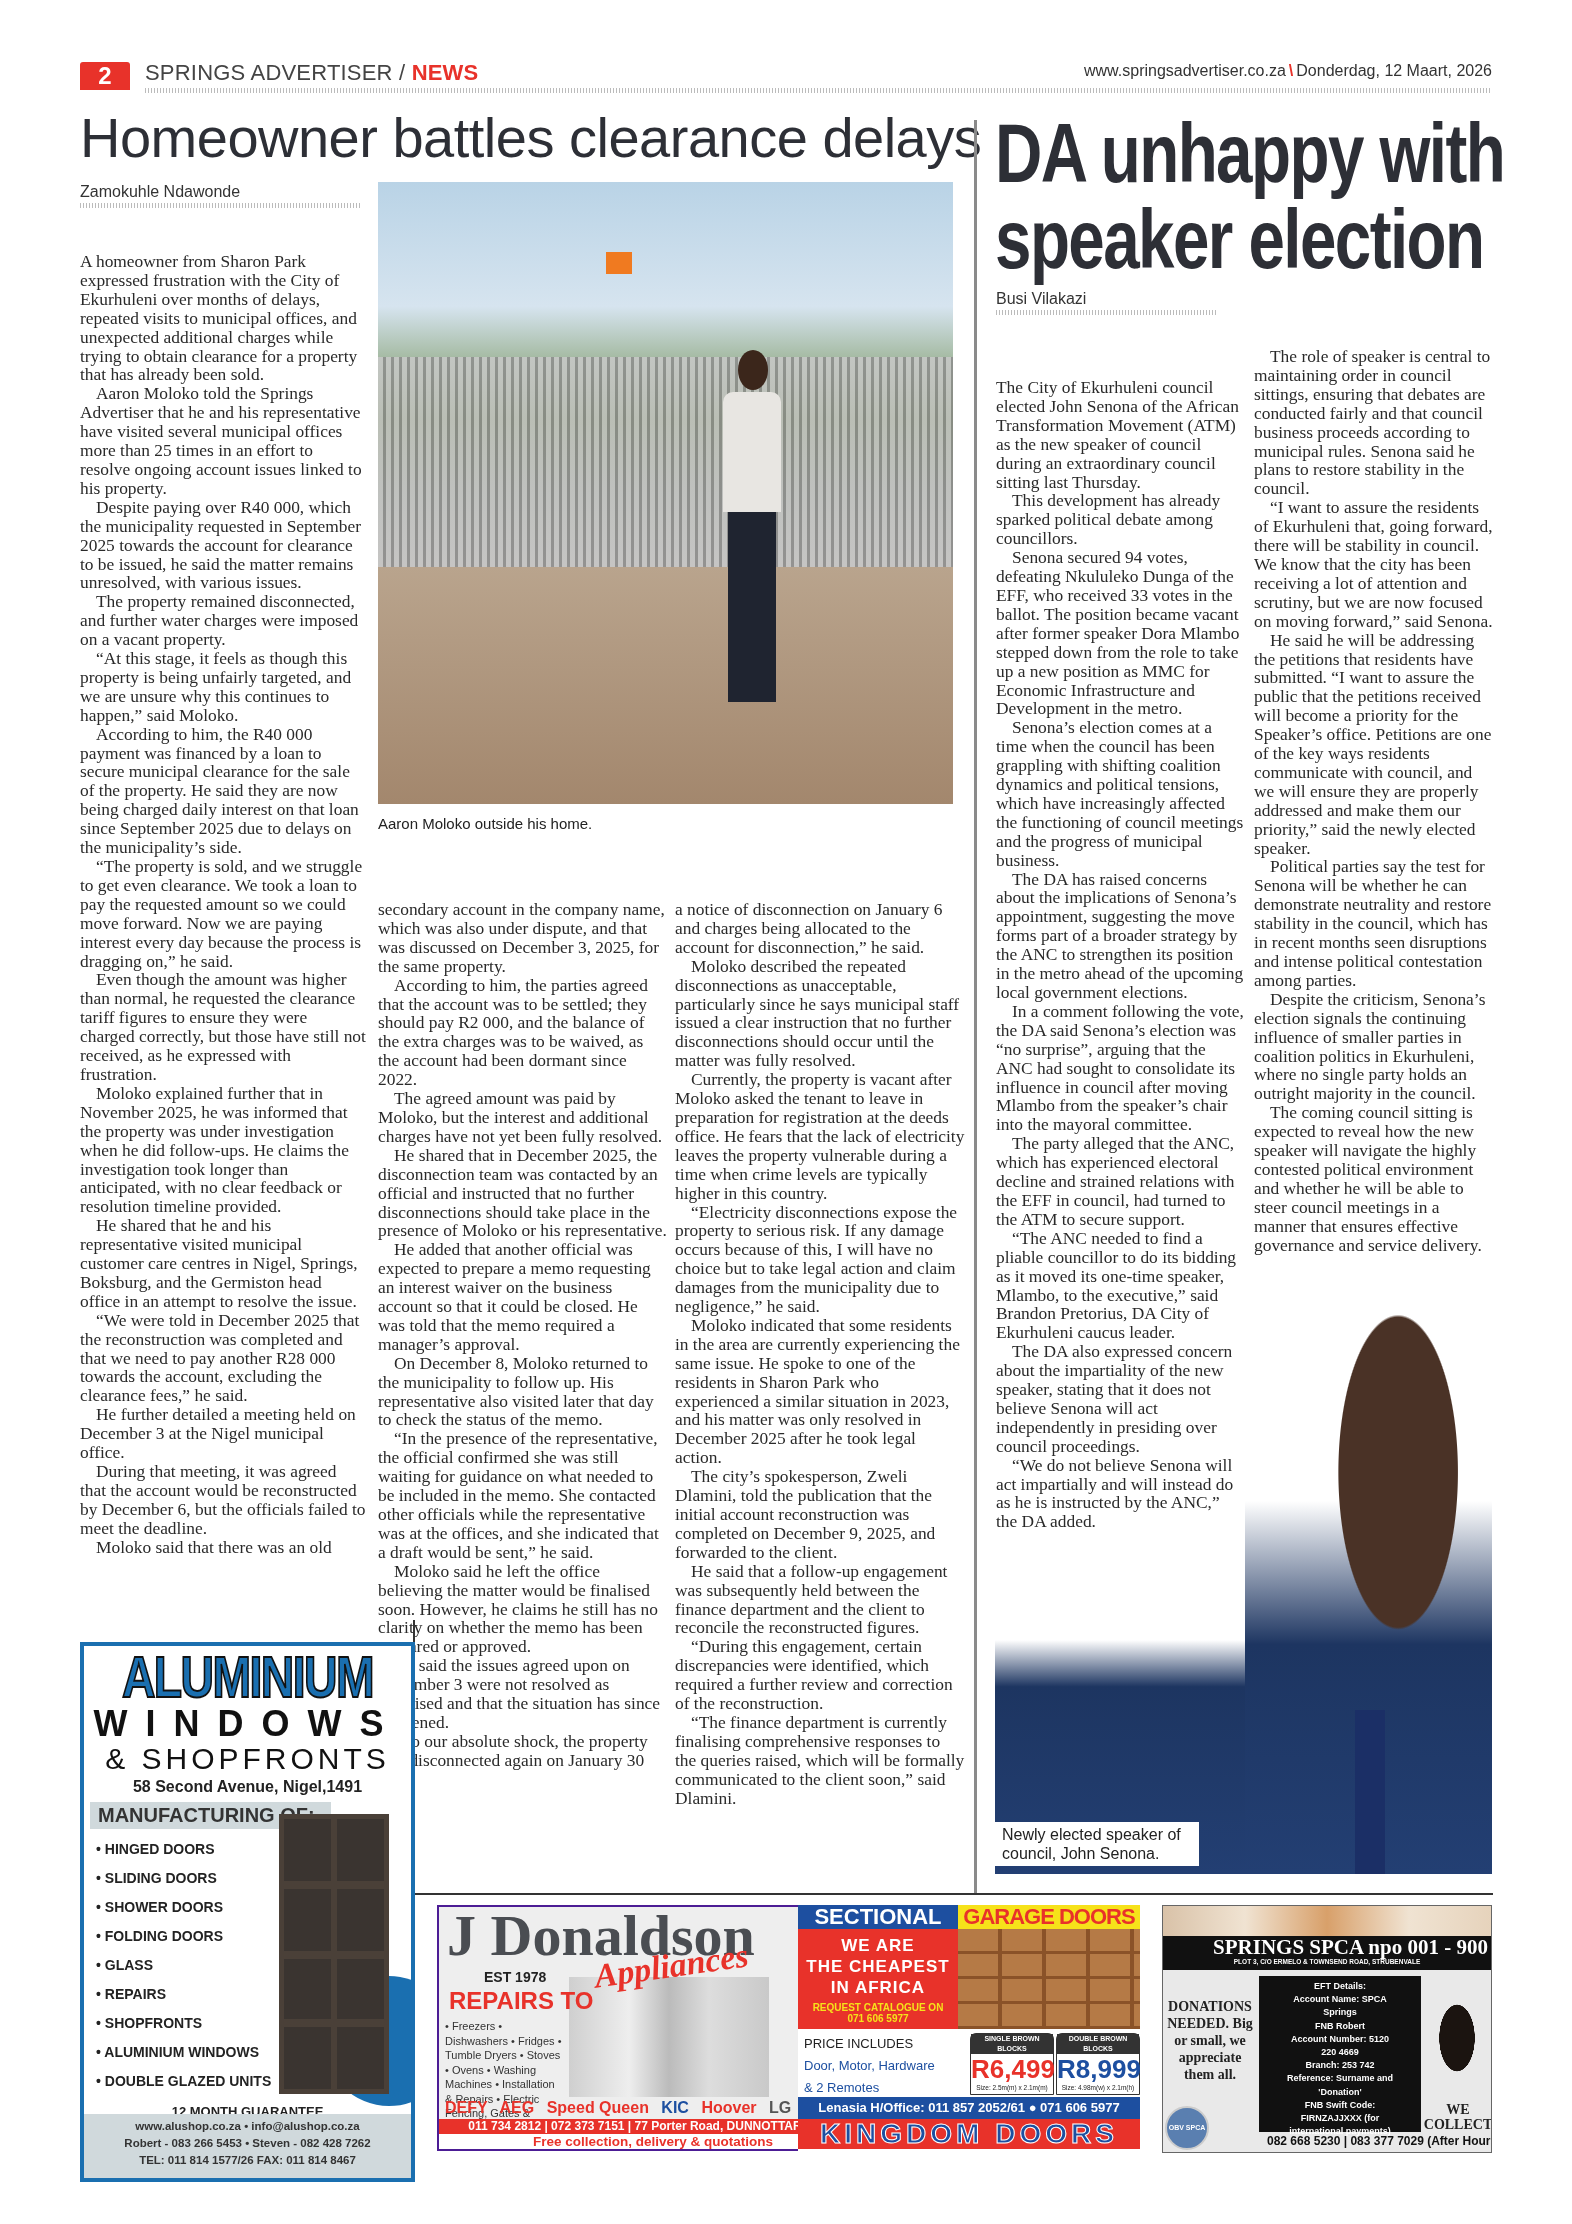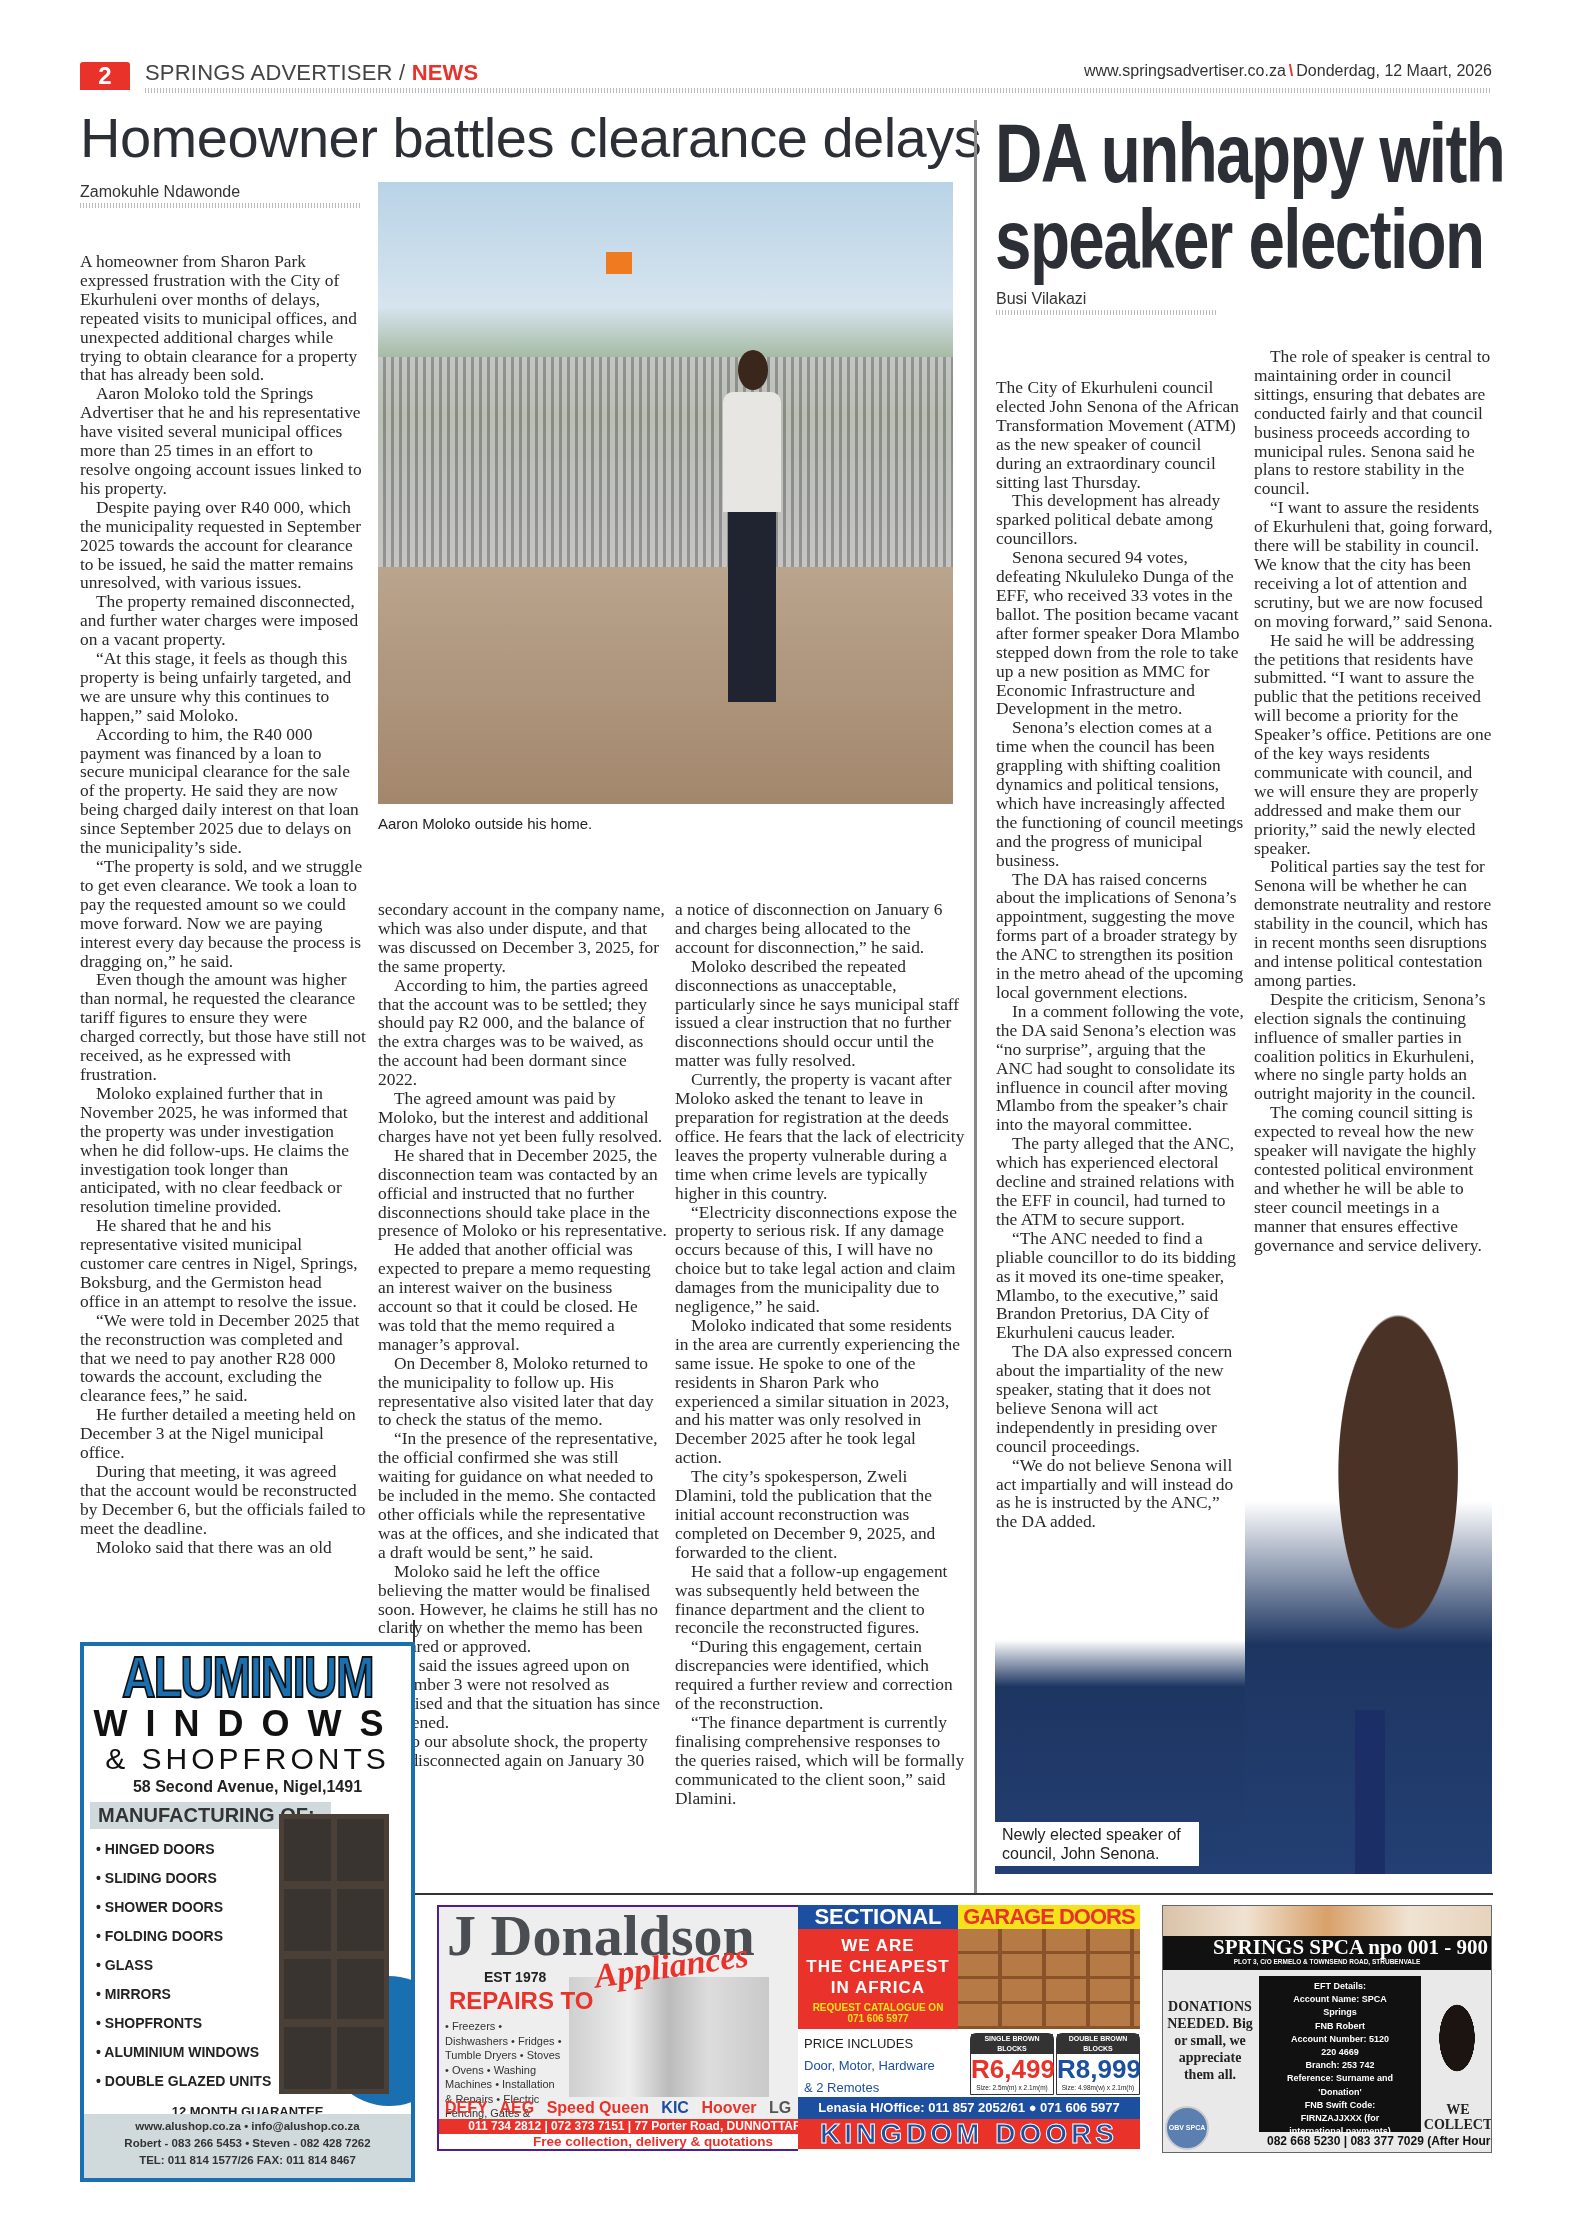--- a/index.html
+++ b/index.html
@@ -192,21 +192,21 @@
   <div class="alu-addr">58 Second Avenue, Nigel,1491</div>
   <div class="alu-mfg">MANUFACTURING OF:</div>
   <div class="alu-circle"></div>
   <div class="alu-door"></div>
   <ul class="alu-list">
     <li>• HINGED DOORS</li>
     <li>• SLIDING DOORS</li>
     <li>• SHOWER DOORS</li>
     <li>• FOLDING DOORS</li>
     <li>• GLASS</li>
-    <li>• MIRRORS</li>
+    <li>• REPAIRS</li>
     <li>• SHOPFRONTS</li>
     <li>• ALUMINIUM WINDOWS</li>
     <li>• DOUBLE GLAZED UNITS</li>
   </ul>
   <div class="alu-guar">12 MONTH GUARANTEE</div>
   <div class="alu-foot">
     <div>www.alushop.co.za  • info@alushop.co.za</div>
     <div>Robert - 083 266 5453  • Steven - 082 428 7262</div>
     <div>TEL: 011 814 1577/26  FAX: 011 814 8467</div>
   </div>

